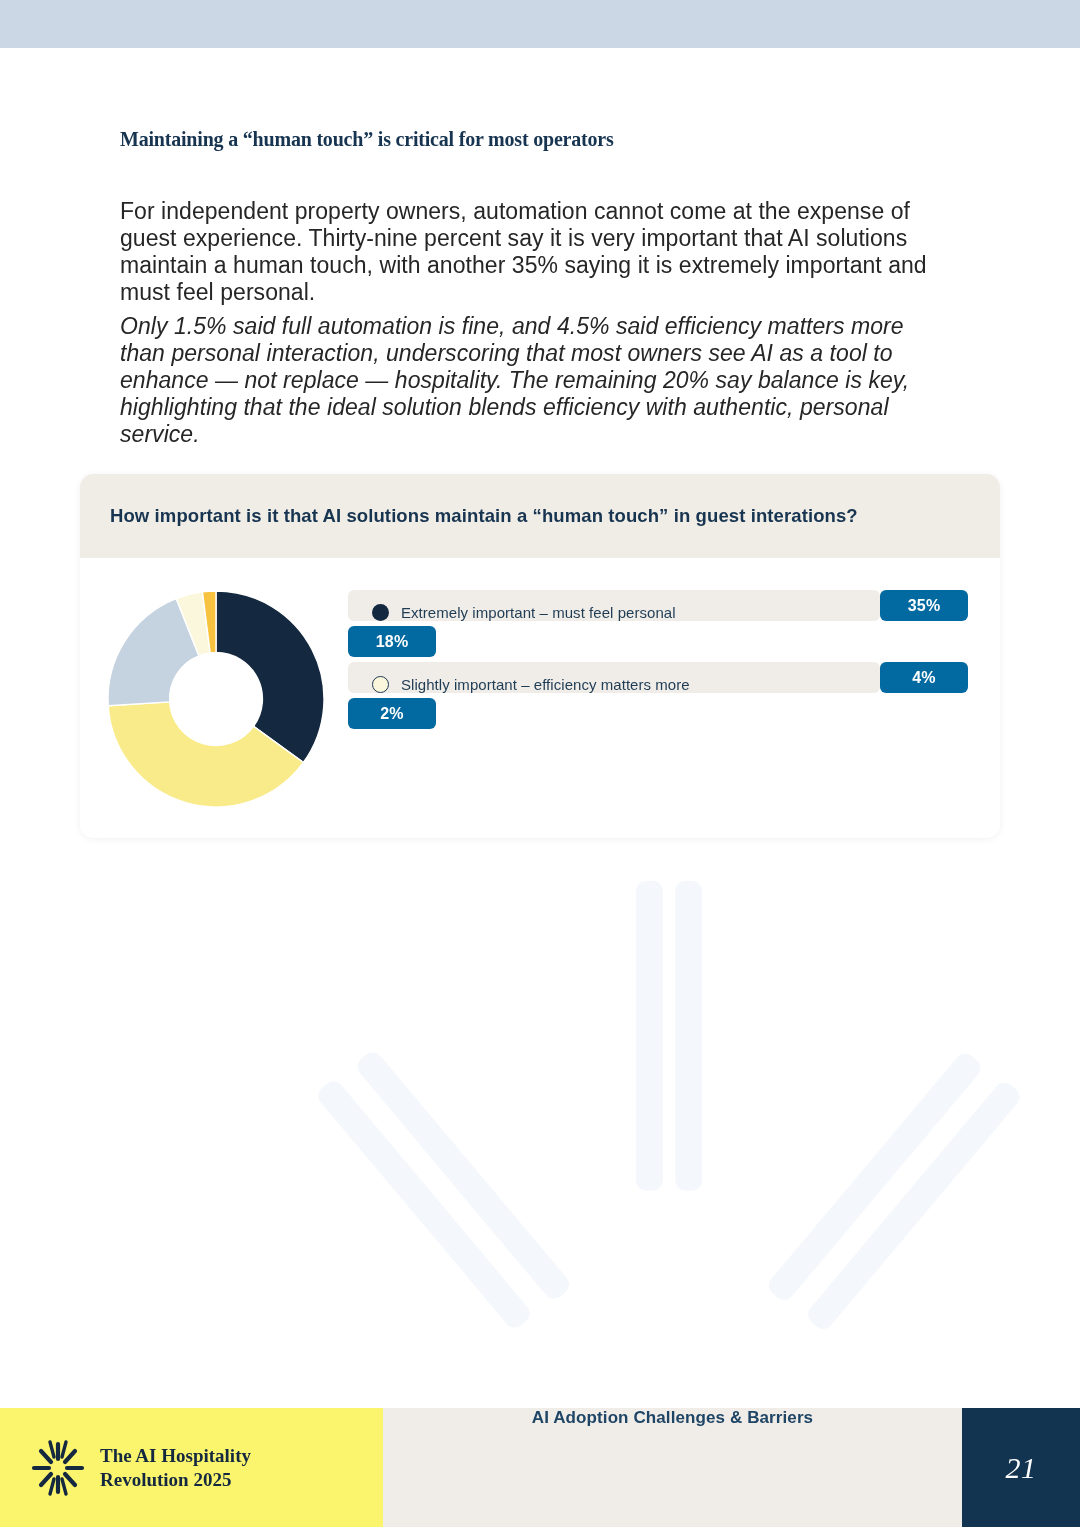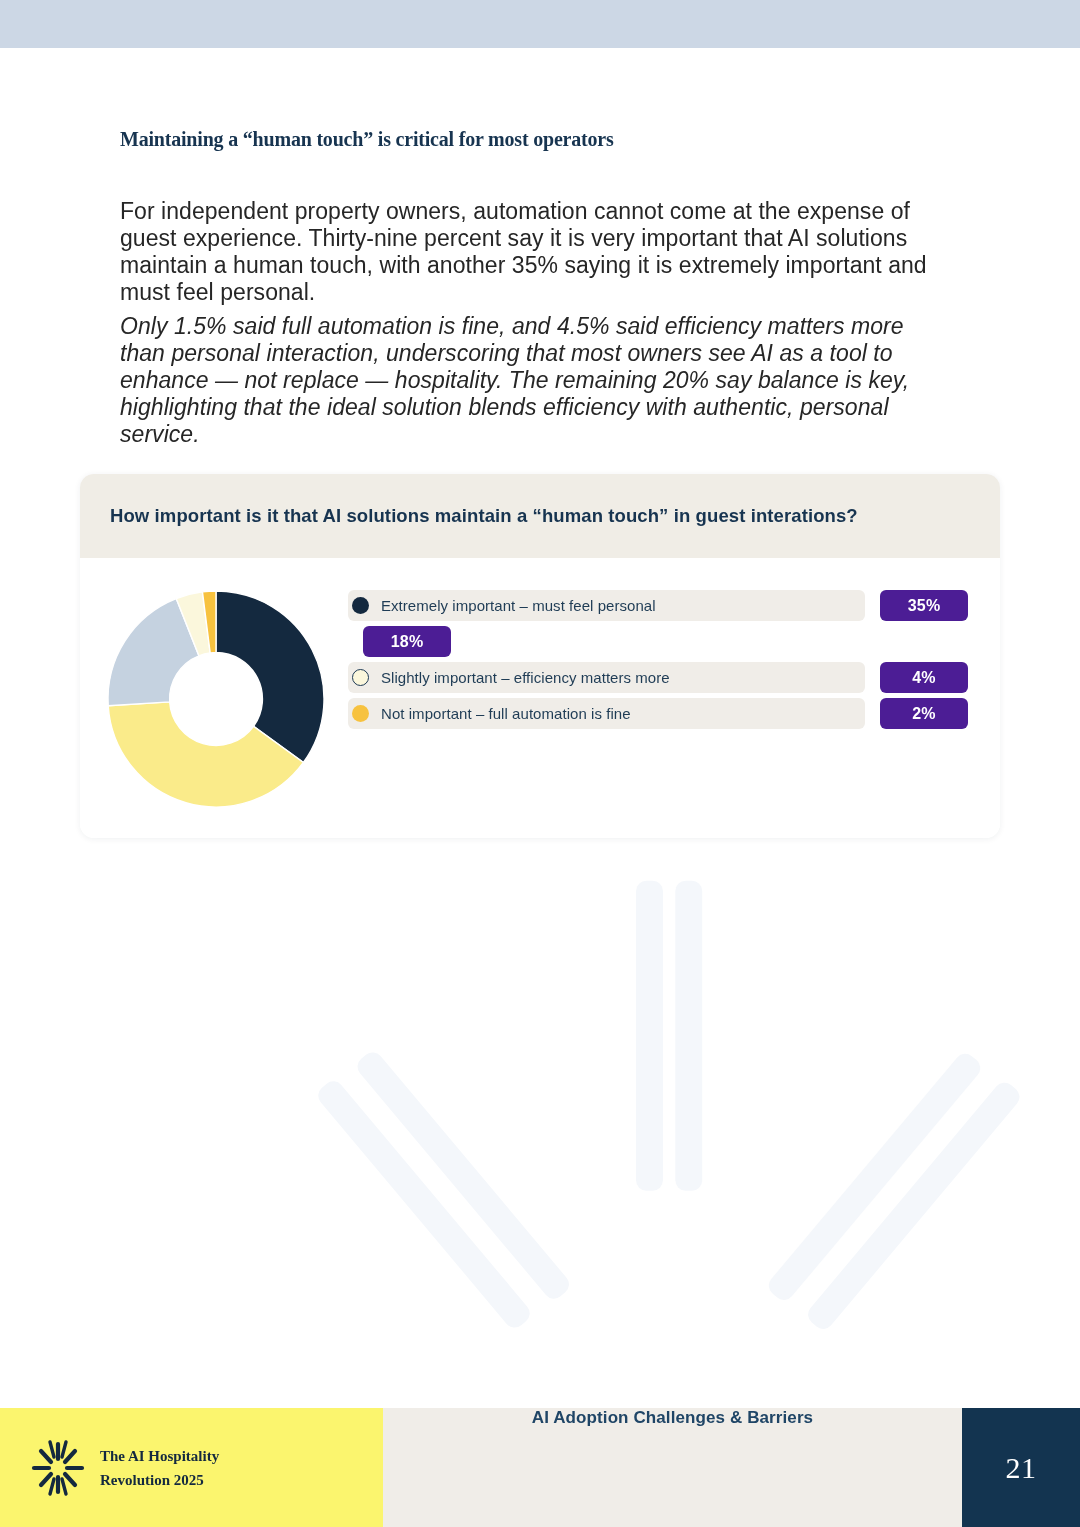--- a/index.html
+++ b/index.html
@@ -129,43 +129,43 @@
     align-items: center;
     height: 31px;
     margin-bottom: 5px;
   }
   .legend-label {
     flex: 1 1 auto;
     height: 31px;
     background: #f0ede8;
     border-radius: 6px;
     display: flex;
-    align-items: center;
-    padding-left: 4px;
+    align-items: flex-end;
+    padding-left: 24px;
   }
   .swatch {
     width: 17px;
     height: 17px;
     border-radius: 50%;
     flex: 0 0 auto;
     margin-right: 12px;
   }
   .swatch.outlined { border: 1.6px solid #1d3a55; }
   .legend-text {
     font-size: 15px;
     color: #1f3c55;
     letter-spacing: 0.05px;
     white-space: nowrap;
   }
   .legend-value {
     flex: 0 0 auto;
     width: 88px;
     height: 31px;
-    margin-left: 15px;
-    background: #4c1d95;
+    margin-left: 0;
+    background: #0369a1;
     border-radius: 6px;
     color: #ffffff;
     font-size: 16px;
     font-weight: 700;
     display: flex;
     align-items: center;
     justify-content: center;
     letter-spacing: 0.2px;
   }
 
@@ -185,21 +185,21 @@
     height: 119px;
     background: #fbf56e;
     display: flex;
     align-items: center;
     padding-left: 28px;
   }
   .brand-mark { width: 60px; height: 60px; flex: 0 0 auto; margin-right: 12px; }
   .brand-mark svg { display: block; width: 60px; height: 60px; }
   .brand-text {
     font-family: "Liberation Serif", serif;
-    font-size: 15px;
+    font-size: 19px;
     font-weight: 700;
     line-height: 24px;
     color: #14293f;
   }
   .footer-mid {
     position: absolute;
     left: 383px; top: 0;
     width: 579px;
     height: 119px;
     background: #f0ede8;
@@ -221,20 +221,21 @@
     background: #133450;
     display: flex;
     align-items: center;
     justify-content: center;
   }
   .footer-page-num {
     font-family: "Liberation Serif", serif;
     font-size: 30px;
     color: #ffffff;
     letter-spacing: 0.5px;
+    font-style: italic;
   }
 </style>
 </head>
 <body>
 
 <div id="page">
 
   <div class="top-band"></div>
 
   <div class="watermark">
@@ -289,24 +290,20 @@
               <div class="legend-value">18%</div>
             </div>
             <div class="legend-row">
               <div class="legend-label">
                 <span class="swatch outlined" style="background: rgb(251, 247, 220);"></span>
                 <span class="legend-text">Slightly important – efficiency matters more</span>
               </div>
               <div class="legend-value">4%</div>
             </div>
             <div class="legend-row">
-              <div class="legend-label">
-                <span class="swatch" style="background: rgb(247, 194, 63);"></span>
-                <span class="legend-text">Not important – full automation is fine</span>
-              </div>
               <div class="legend-value">2%</div>
             </div>
           </div>
 
       </div>
     </div>
 
   </div>
 
   <div class="footer">

